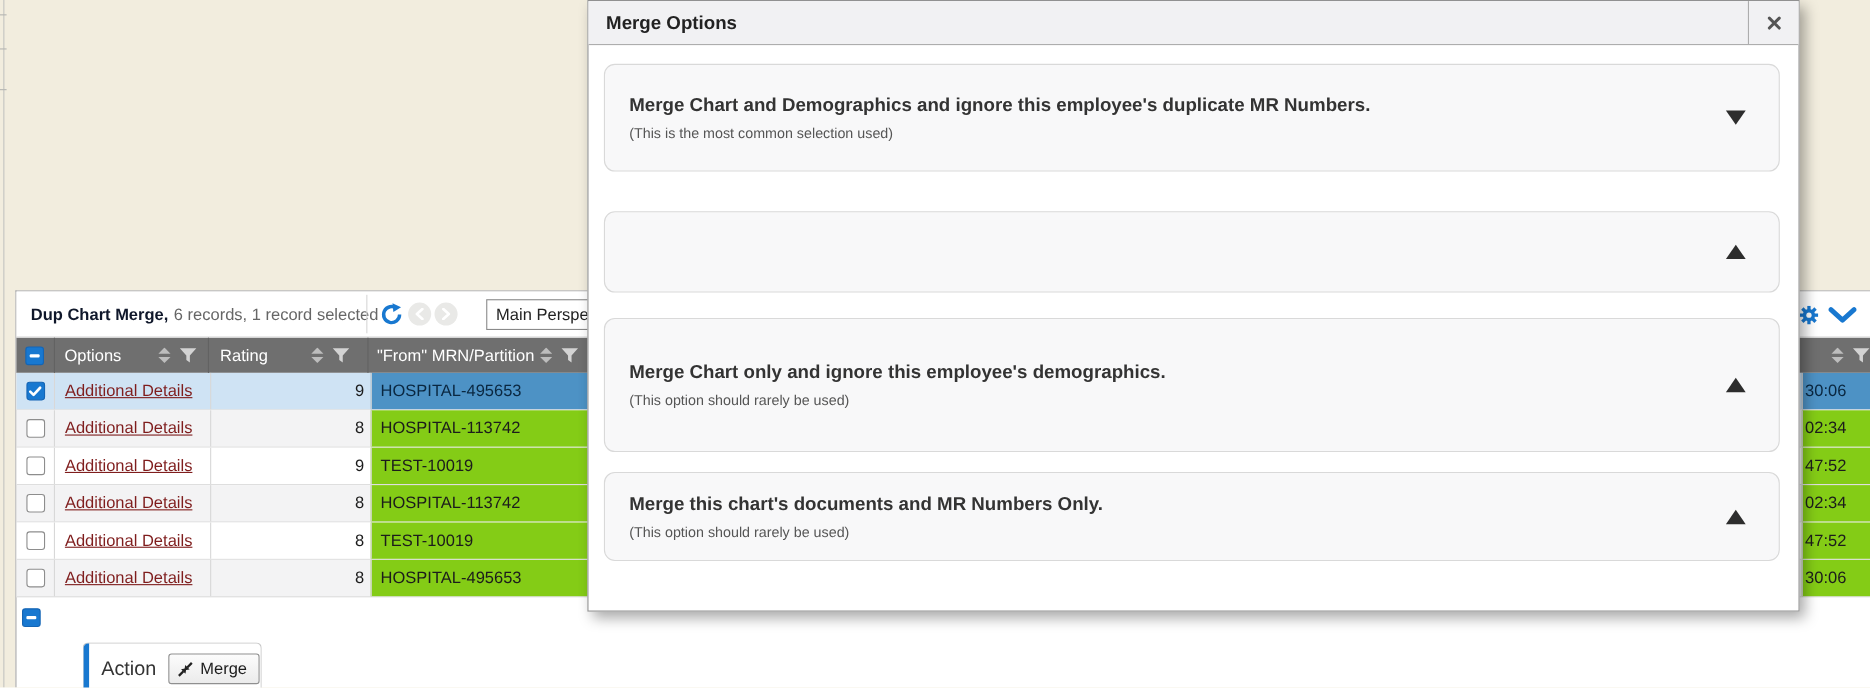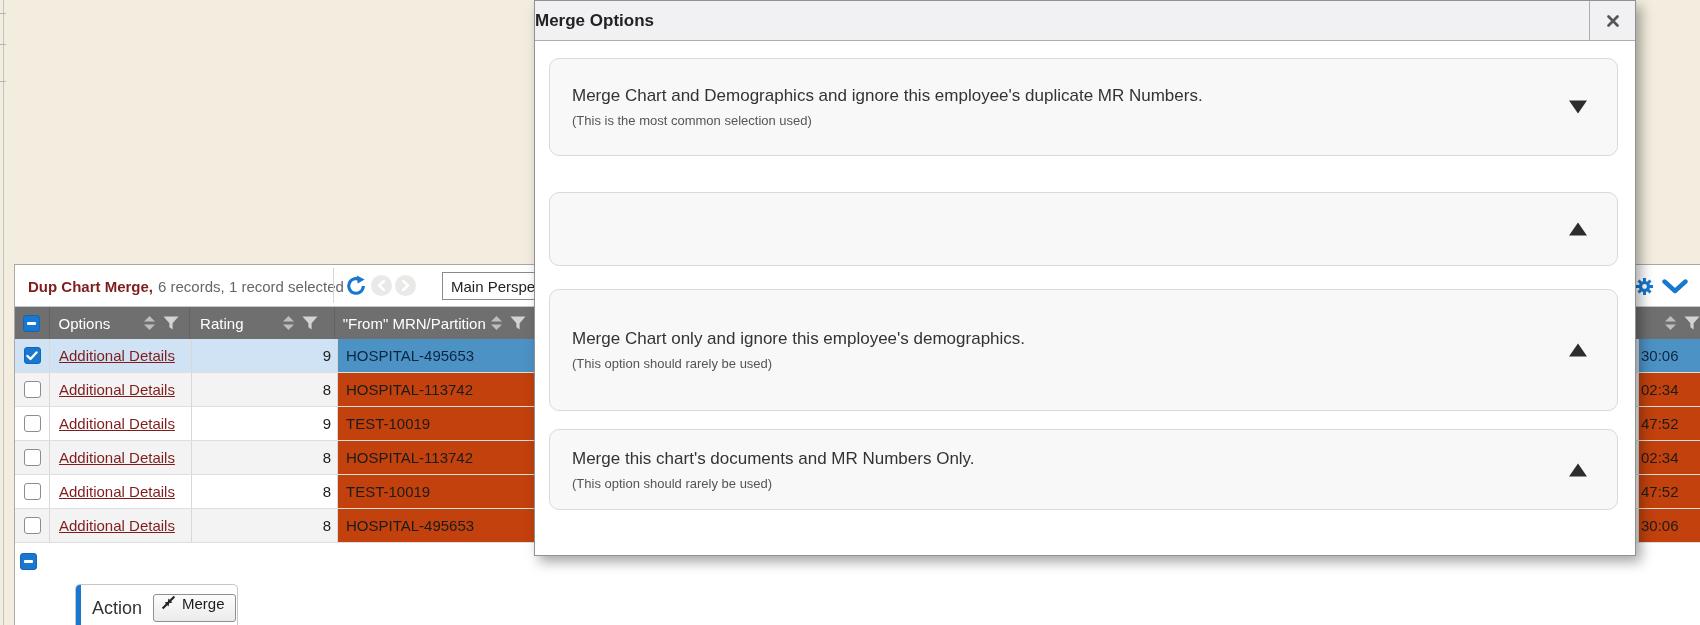--- a/index.html
+++ b/index.html
@@ -8,21 +8,21 @@
 
   
   .gutter-line { position:absolute; left:3px; top:0; bottom:0; width:1px; background:#c3c3c0; }
   .gutter-tick { position:absolute; left:0; width:6px; height:1px; background:#b5b5b2; }
 
   
   .panel { position:absolute; left:14px; top:264px; right:0; bottom:0; background:#fff;
            border-top:1px solid #a8a8a8; border-left:1px solid #a8a8a8; }
   .toolbar { position:relative; height:42px; background:#fff; border-bottom:1px solid #c9c9c9; }
   .tb-title { position:absolute; left:13px; top:0; height:42px; display:flex; align-items:center; font-size:15px; color:#666; white-space:nowrap; }
-  .tb-title b { color:#7f1d1d; }
+  .tb-title b { color:#0f172a; }
   .tb-title .rest { margin-left:5px; }
   .tb-sep { position:absolute; left:318px; top:3px; bottom:3px; width:1px; background:#d6d6d6; }
   .refresh { position:absolute; left:330px; top:10px; width:22px; height:22px; cursor:pointer; }
   .navbtn { position:absolute; top:10px; width:21px; height:21px; border-radius:50%; background:#e9e9e7;
             display:flex; align-items:center; justify-content:center; cursor:pointer; }
   .navbtn.prev { left:356px; } .navbtn.next { left:380px; }
   .dropdown { position:absolute; left:427px; top:7px; width:170px; height:28px; background:#fff;
               border:1px solid #8a8a8a; font-size:15px; color:#222; display:flex; align-items:center;
               padding-left:8px; white-space:nowrap; overflow:hidden; }
   .tb-right { position:absolute; right:12px; top:0; height:42px; display:flex; align-items:center; gap:9px; }
@@ -37,57 +37,57 @@
   .tr { display:flex; height:34px; border-bottom:1px solid #dedede; background:#fff; }
   .tr.alt { background:#f3f3f4; }
   .td { display:flex; align-items:center; border-left:1px solid #d8d8d8; overflow:hidden; white-space:nowrap; font-size:15px; color:#1c1c1c; }
   .td:first-child { border-left:none; }
   .col-cb   { width:34px;  justify-content:center; }
   .col-opt  { width:142px; padding-left:9px; }
   .col-rat  { width:146px; justify-content:flex-end; padding-right:6px; }
   .col-mrn  { width:205px; padding-left:8px; }
   .col-hid  { width:1096px; }
   .col-time { flex:1; padding-left:2px; }
-  .hl  { background:#c2410c; }            
+  .hl  { background:#84cc16; }            
   .tr.sel .td { background:#cfe3f4; }
   .tr.sel .td.hl { background:#4d92c5; color:#0a2740; }
   .link { color:#7f1d1d; text-decoration:underline; cursor:pointer; }
 
   
   .cb { width:17px; height:17px; border:1px solid #8d8d8d; border-radius:3px; background:#fff;
         display:flex; align-items:center; justify-content:center; cursor:pointer; }
   .cb.checked, .cb.minus { background:#1878d0; border-color:#1465b5; }
   .cb.minus::after { content:""; width:9px; height:3px; background:#fff; border-radius:1px; }
 
   .footer-cb { position:absolute; left:5px; top:288px; }
 
   
   .action-panel { position:absolute; left:60px; top:319px; width:163px; height:47px; background:#fff;
                   border:1px solid #c6c6c6; border-bottom:none; border-radius:5px 5px 0 0; }
   .action-panel::before { content:""; position:absolute; left:0; top:0; bottom:0; width:5px; background:#1878d0; border-radius:4px 0 0 0; }
   .action-inner { display:flex; align-items:center; height:100%; padding-left:16px; gap:11px; }
   .action-label { font-size:18px; color:#333; }
   .merge-btn { height:28px; padding:0 10px 0 7px; border:1px solid #8f8f8f; border-radius:3px;
-               background:linear-gradient(#fcfcfc,#ebebeb); display:flex; gap:6px;
+               background:linear-gradient(#fcfcfc,#ebebeb); display:flex; align-items:center; gap:6px;
                font-size:15px; color:#1c1c1c; cursor:pointer; font-family:inherit; }
 
   
   .modal { position:absolute; left:534px; top:0; width:1102px; height:556px; background:#fff;
            border:1px solid #919191; box-shadow:5px 6px 12px rgba(0,0,0,.35); z-index:10; }
   .m-header { height:40px; background:#f1f1f3; border-bottom:1px solid #adadad; display:flex; align-items:stretch; }
-  .m-title { font-size:17px; font-weight:bold; color:#222; display:flex; align-items:center; flex:1; }
+  .m-title { font-size:17px; font-weight:bold; color:#222; padding-left:16px; display:flex; align-items:center; flex:1; }
   .m-close { width:46px; border-left:1px solid #adadad; display:flex; align-items:center; justify-content:center; cursor:pointer; background:transparent; border-top:none; border-right:none; border-bottom:none; }
   .card { margin:0 17px 0 14px; background:#f8f8f9; border:1px solid #d9d9d9; border-radius:10px;
           position:relative; display:flex; flex-direction:column; justify-content:center;
           padding:0 90px 0 22px; cursor:pointer; }
   .card.c1 { height:98px;  margin-top:17px; }
   .card.c2 { height:74px;  margin-top:36px; }
   .card.c3 { height:122px; margin-top:23px; }
   .card.c4 { height:81px; margin-top:18px; }
-  .c-title { font-size:17px; font-weight:normal; color:#333; }
+  .c-title { font-size:17px; font-weight:bold; color:#333; }
   .c-sub { font-size:13px; color:#555; margin-top:7px; }
   .c-sub:empty { display:none; }
   .tri { position:absolute; right:30px; top:50%; transform:translateY(-50%); width:0; height:0;
          border-left:9px solid transparent; border-right:9px solid transparent; }
   .tri-down { border-top:13px solid #2d2d2d; }
   .tri-up   { border-bottom:13px solid #2d2d2d; }
 </style>
 </head>
 <body>
 

